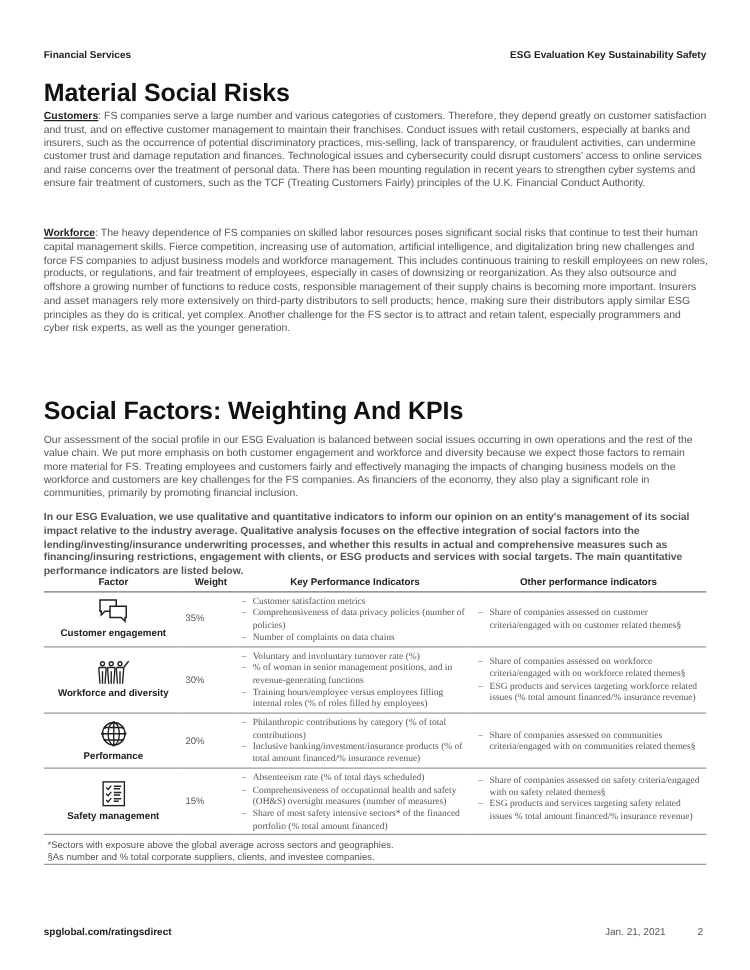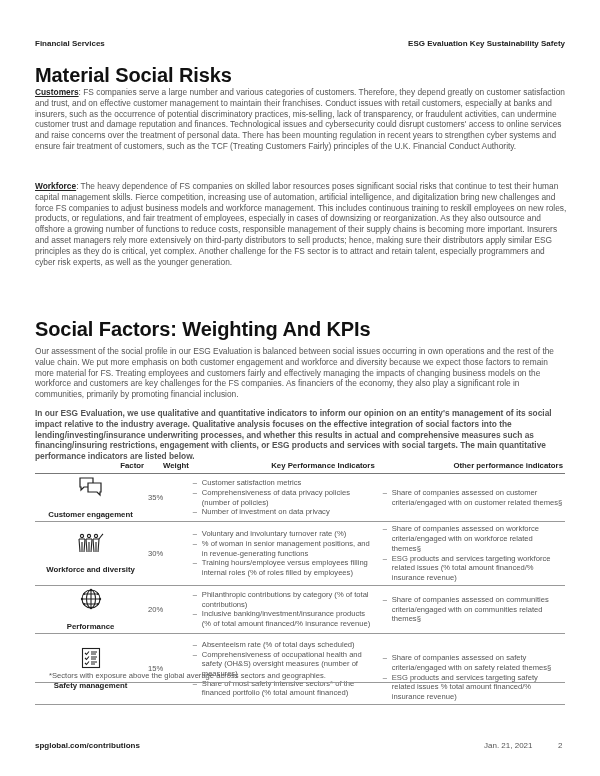--- a/index.html
+++ b/index.html
@@ -10,34 +10,34 @@
   h1 { position: absolute; left: 35px; margin: 0; font-size: 20px; font-weight: bold; color: #111; letter-spacing: -0.1px; }
   .h1a { top: 64px; }
   .h1b { top: 318px; }
   .para { position: absolute; left: 35px; width: 532px; font-size: 8.35px; line-height: 10.8px; color: #555; margin: 0; }
   .p1 { top: 87px; }
   .p2 { top: 181px; }
   .p3 { top: 346px; }
   .p4 { top: 408px; font-weight: bold; }
   .lead { font-weight: bold; color: #222; text-decoration: underline; }
   table.kpi { position: absolute; left: 35px; top: 459px; width: 530px; border-collapse: collapse; font-size: 7.6px; line-height: 9.7px; color: #555; }
-  table.kpi th { font-size: 7.8px; font-weight: bold; color: #222; text-align: right; padding: 2px 2px 2px 2px; border-bottom: 1px solid #777; }
+  table.kpi th { font-size: 7.8px; font-weight: bold; color: #222; text-align: center; padding: 2px 2px 2px 2px; border-bottom: 1px solid #777; }
   table.kpi th.c-factor { }
   table.kpi td { vertical-align: middle; border-bottom: 1px solid #999; padding: 2px 2px; }
   td.factor { width: 112px; text-align: center; }
   td.weight { width: 36px; text-align: left; padding-right: 8px !important; }
   td.kpis { width: 188px; }
   td.other { width: 190px; padding-left: 6px !important; }
-  .factor-name { font-weight: bold; color: #222; font-size: 7.8px; display: block; margin-top: 12px; }
+  .factor-name { font-weight: bold; color: #222; font-size: 7.8px; display: block; margin-top: 2px; }
   .icon { display: block; margin: 0 auto; }
   ul.dash { list-style: none; margin: 0; padding: 0; }
-  ul.dash li { position: relative; padding-left: 9px; }
+  ul.dash li { position: relative; padding-left: 9px; font-family: Liberation Serif, serif; }
   ul.dash li::before { content: "\2013"; position: absolute; left: 0; top: 0; }
   .notes { position: absolute; left: 35px; top: 671px; width: 530px; font-size: 7.6px; line-height: 9.7px; color: #555; border-bottom: 1px solid #999; padding-bottom: 1px; }
-  .note { padding-left: 3px; margin-left: 11px; }
+  .note { padding-left: 3px; }
   .foot-left { position: absolute; left: 35px; top: 741px; font-size: 8px; font-weight: bold; color: #222; }
   .foot-date { position: absolute; left: 484px; top: 741px; font-size: 8px; color: #555; }
   .foot-page { position: absolute; left: 558px; top: 741px; font-size: 8px; color: #555; }
 </style>
 </head>
 <body>
 
 <div>
   <div class="hdr hdr-left">Financial Services</div>
   <div class="hdr hdr-right">ESG Evaluation Key Sustainability Safety</div>
@@ -71,21 +71,21 @@
           <path d="M2 2 H15 V11 H6 L3 14 V11 H2 Z" fill="none" stroke="#222" stroke-width="1.2"></path>
           <path d="M10 7 H23 V16 H22 V19 L19 16 H10 Z" fill="#fff" stroke="#222" stroke-width="1.2"></path>
         </svg>
         <span class="factor-name">Customer engagement</span>
       </td>
       <td class="weight">35%</td>
       <td class="kpis">
         <ul class="dash">
           <li>Customer satisfaction metrics</li>
           <li>Comprehensiveness of data privacy policies (number of policies)</li>
-          <li>Number of investment on data privacy</li>
+          <li>Number of complaints on data chains</li>
         </ul>
       </td>
       <td class="other">
         <ul class="dash">
           <li>Share of companies assessed on customer criteria/engaged with on customer related themes§</li>
         </ul>
       </td>
     </tr>
 
     <tr>
@@ -166,31 +166,32 @@
         <span class="factor-name">Safety management</span>
       </td>
       <td class="weight">15%</td>
       <td class="kpis">
         <ul class="dash">
           <li>Absenteeism rate (% of total days scheduled)</li>
           <li>Comprehensiveness of occupational health and safety (OH&amp;S) oversight measures (number of measures)</li>
           <li>Share of most safety intensive sectors* of the financed portfolio (% total amount financed)</li>
         </ul>
       </td>
-      <td class="other" style="vertical-align: top; padding-top: 19px;">
+      <td class="other" style="vertical-align: top; padding-top: 4px;">
         <ul class="dash">
           <li>Share of companies assessed on safety criteria/engaged with on safety related themes§</li>
           <li>ESG products and services targeting safety related issues % total amount financed/% insurance revenue)</li>
         </ul>
       </td>
     </tr>
   </tbody>
 </table>
 
 <div class="notes">
   <div class="note">*Sectors with exposure above the global average across sectors and geographies.</div>
+  <div class="note">§As number and % total corporate suppliers, clients, and investee companies.</div>
 </div>
 
 <div>
-  <div class="foot-left">spglobal.com/contributions</div>
+  <div class="foot-left">spglobal.com/ratingsdirect</div>
   <div class="foot-date">Jan. 21, 2021</div>
   <div class="foot-page">2</div>
 </div>
 
 </body></html>

